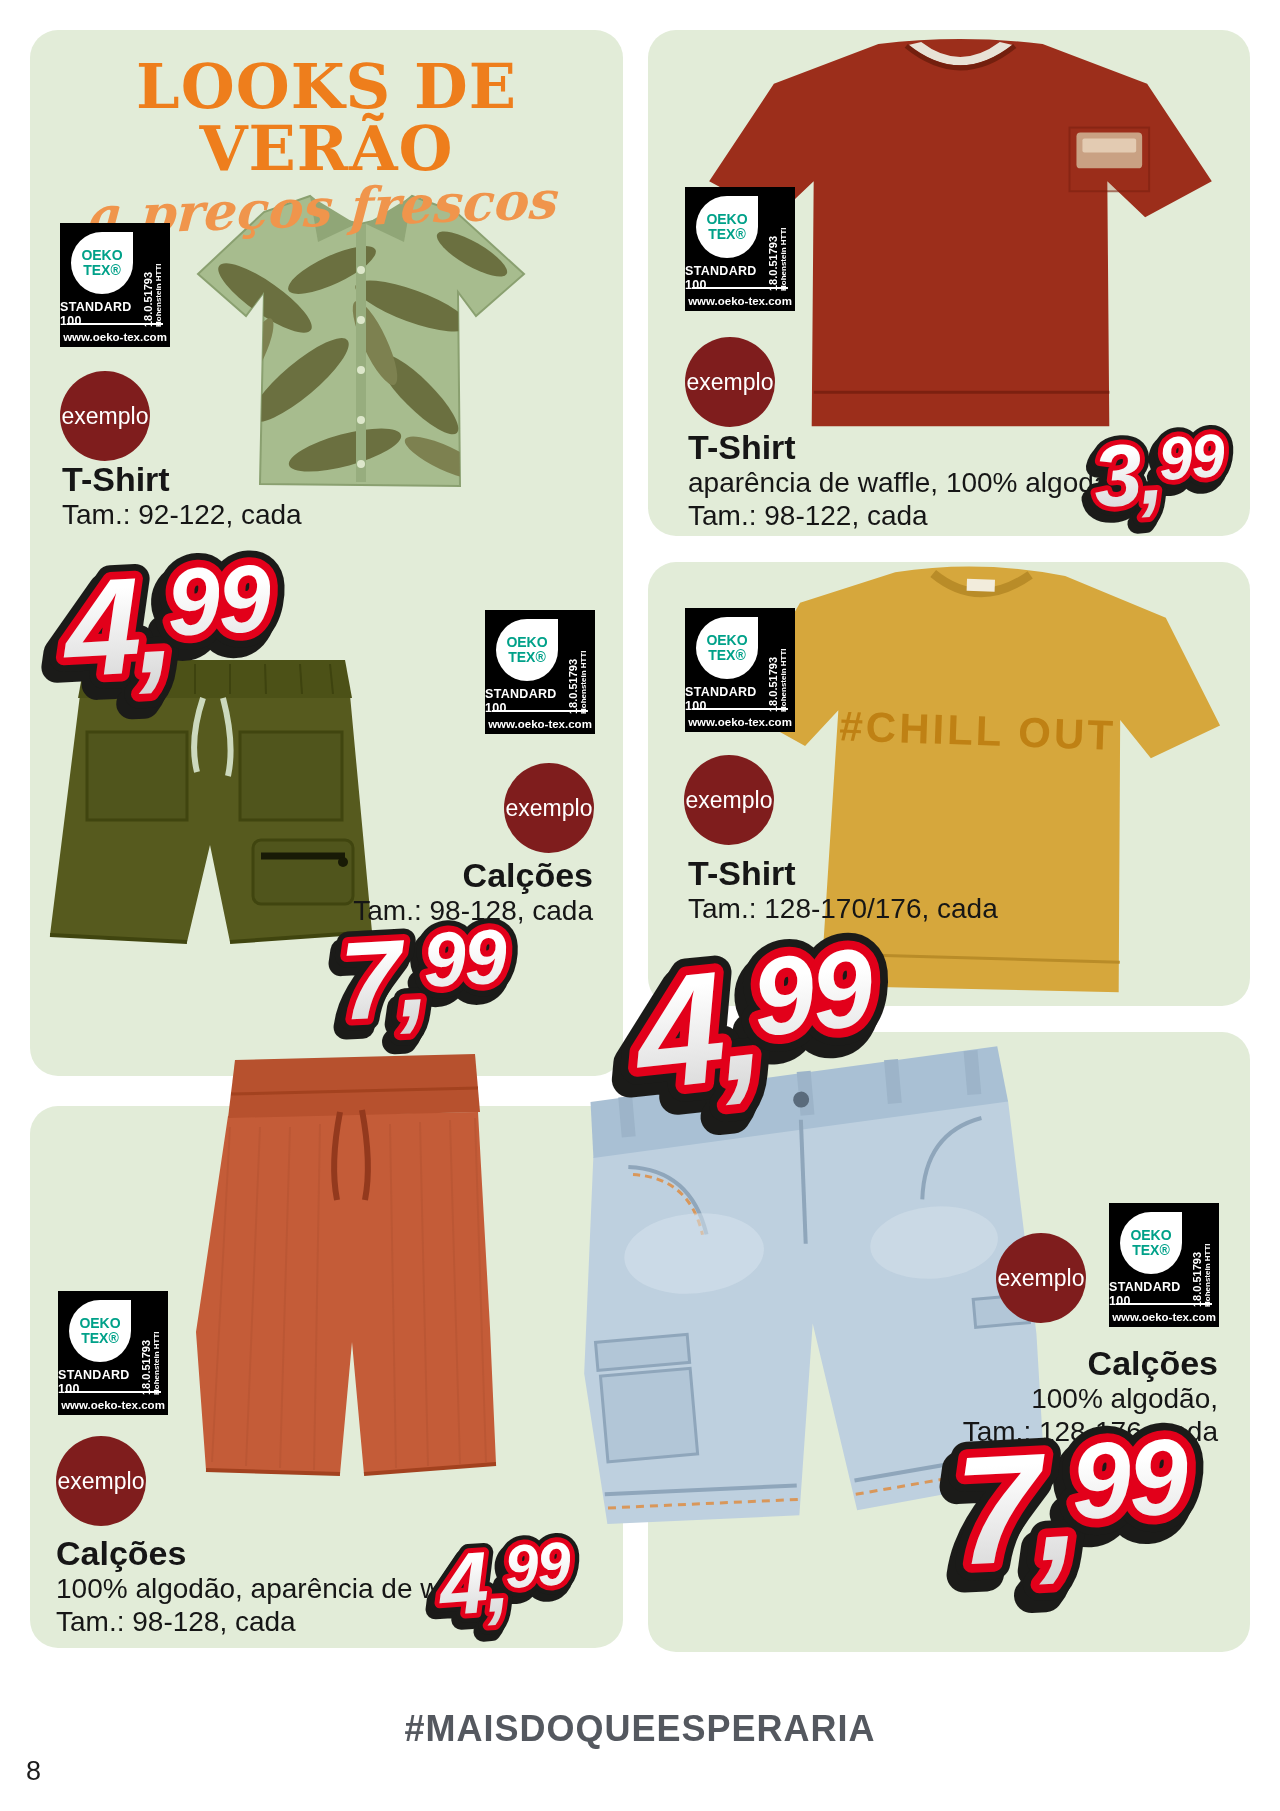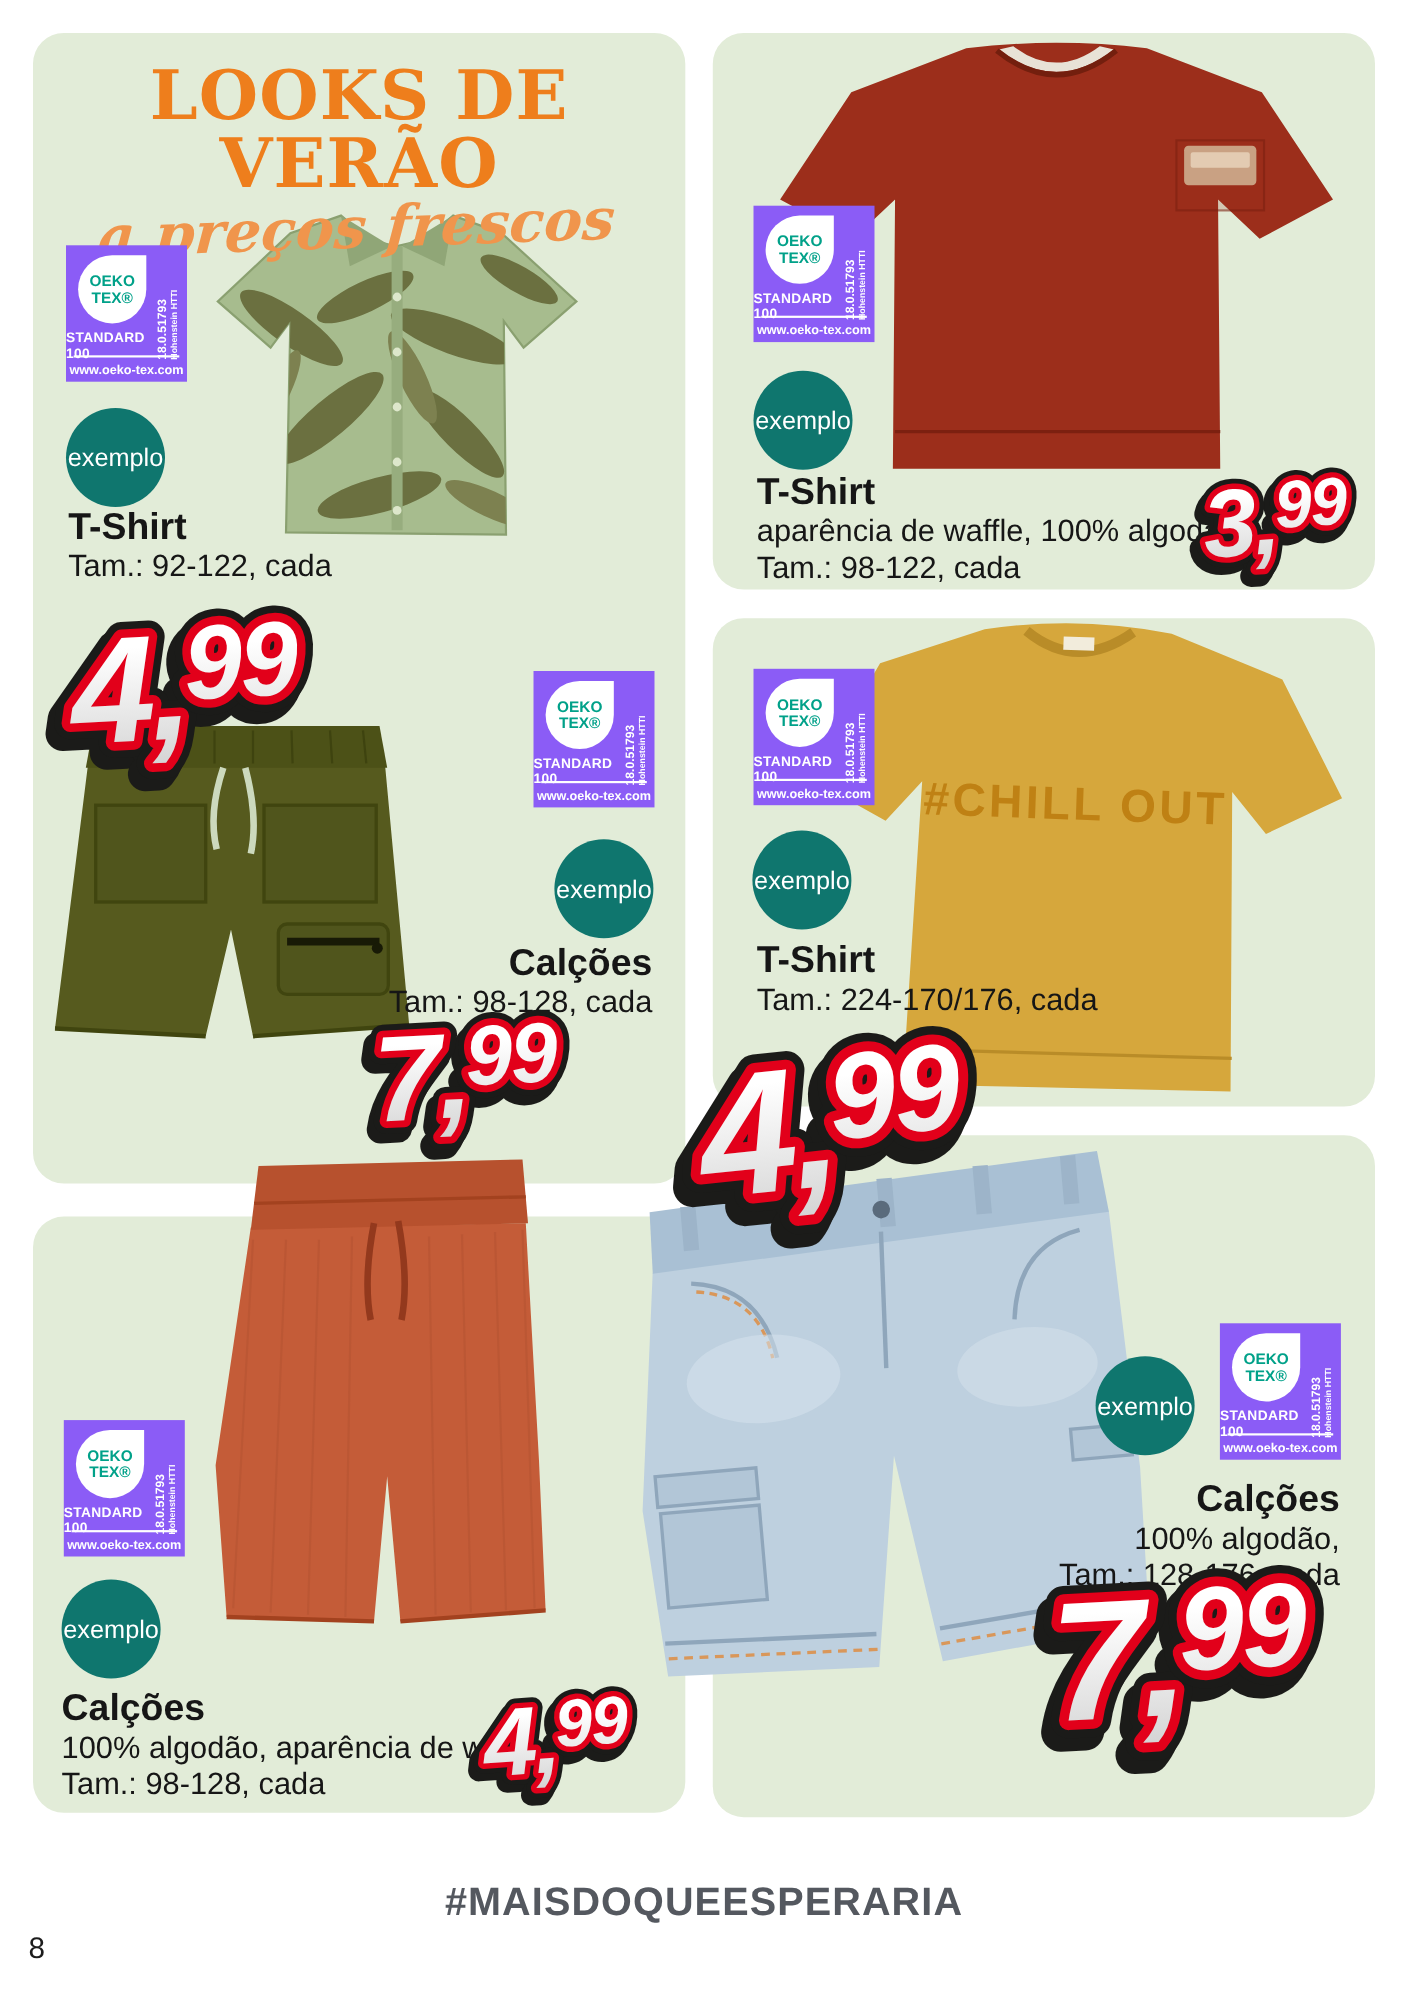--- a/index.html
+++ b/index.html
@@ -9,37 +9,37 @@
 
   
   .headline{position:absolute;left:30px;top:30px;width:593px;z-index:2;}
   .headline h1{margin:26px 0 0 0;text-align:center;font-family:"DejaVu Serif",serif;
                font-weight:bold;font-size:62px;line-height:1;color:#ee7e1c;letter-spacing:1px;}
   .headline .script{margin-top:2px;padding-right:64px;text-align:right;
                font-family:"DejaVu Serif",serif;font-style:italic;font-weight:bold;
                font-size:52px;line-height:1;color:#f0954c;transform:rotate(-2deg) skewX(-6deg);}
 
   
-  .oeko{position:absolute;width:110px;height:124px;background:#8b5cf6;color:#fff;z-index:3;}
+  .oeko{position:absolute;width:110px;height:124px;background:#000000;color:#fff;z-index:3;}
   .oeko-drop{position:absolute;left:11px;top:9px;width:62px;height:62px;background:#fff;
              border-radius:50% 0 50% 50%;display:flex;flex-direction:column;align-items:center;
              justify-content:center;color:#00a189;font-weight:bold;font-size:14px;line-height:15px;}
   .oeko-standard{position:absolute;left:0;top:77px;width:86px;font-weight:bold;
              font-size:12.5px;line-height:14px;letter-spacing:.3px;}
   .oeko-standard span{display:block;}
   .oeko-vert{position:absolute;left:43px;top:41px;width:100px;height:26px;transform:rotate(-90deg);
              display:flex;flex-direction:column;justify-content:center;}
   .oeko-vert .cert{font-weight:bold;font-size:11px;line-height:12px;}
   .oeko-vert .inst{font-weight:bold;font-size:8px;line-height:10px;}
   .oeko-sep{position:absolute;left:7px;right:7px;bottom:22px;height:2px;background:#fff;}
   .oeko-url{position:absolute;left:0;bottom:4px;width:100%;text-align:center;font-weight:bold;
              font-size:11.5px;margin-top:14px;}
 
   
-  .exemplo{position:absolute;width:90px;height:90px;border-radius:50%;background:#0f766e;color:#fff;
+  .exemplo{position:absolute;width:90px;height:90px;border-radius:50%;background:#7f1d1d;color:#fff;
            display:flex;align-items:center;justify-content:center;font-size:23px;z-index:3;}
 
   
   .ptext{position:absolute;z-index:3;white-space:nowrap;color:#161616;}
   .ptext .pname{font-size:34px;font-weight:bold;line-height:38px;}
   .ptext .pdetail{font-size:28px;line-height:33px;}
   .ptext.r{text-align:right;}
 
   
   .price{position:absolute;z-index:4;overflow:visible;}
@@ -337,21 +337,21 @@
     <div class="pdetail">Tam.: 98-122, cada</div>
   </div>
 
   <div class="ptext r" style="right:687px;top:856px">
     <div class="pname">Calções</div>
     <div class="pdetail">Tam.: 98-128, cada</div>
   </div>
 
   <div class="ptext" style="left:688px;top:854px">
     <div class="pname">T-Shirt</div>
-    <div class="pdetail">Tam.: 224-170/176, cada</div>
+    <div class="pdetail">Tam.: 128-170/176, cada</div>
   </div>
 
   <div class="ptext" style="left:56px;top:1534px">
     <div class="pname">Calções</div>
     <div class="pdetail">100% algodão, aparência de waffle,</div>
     <div class="pdetail">Tam.: 98-128, cada</div>
   </div>
 
   <div class="ptext r" style="right:62px;top:1344px">
     <div class="pname">Calções</div>

